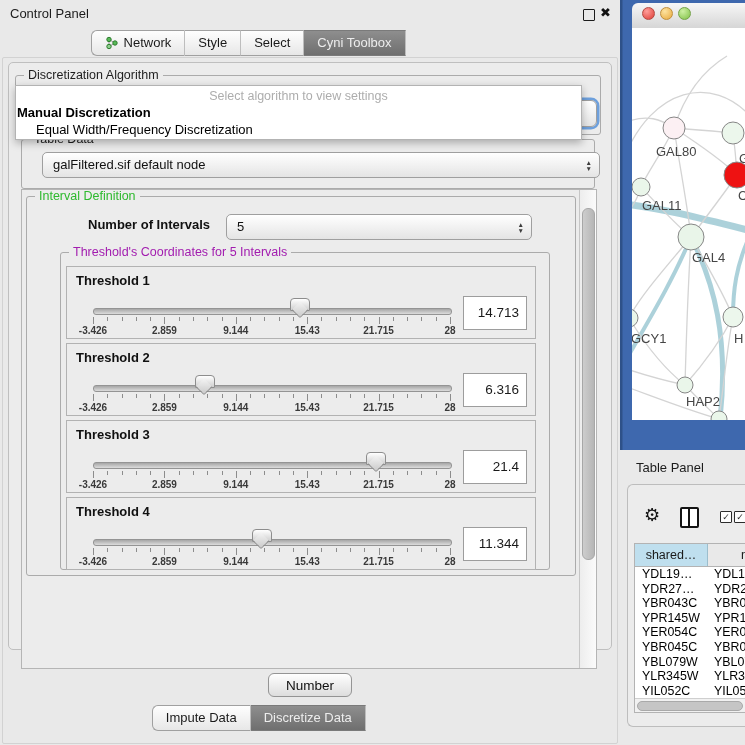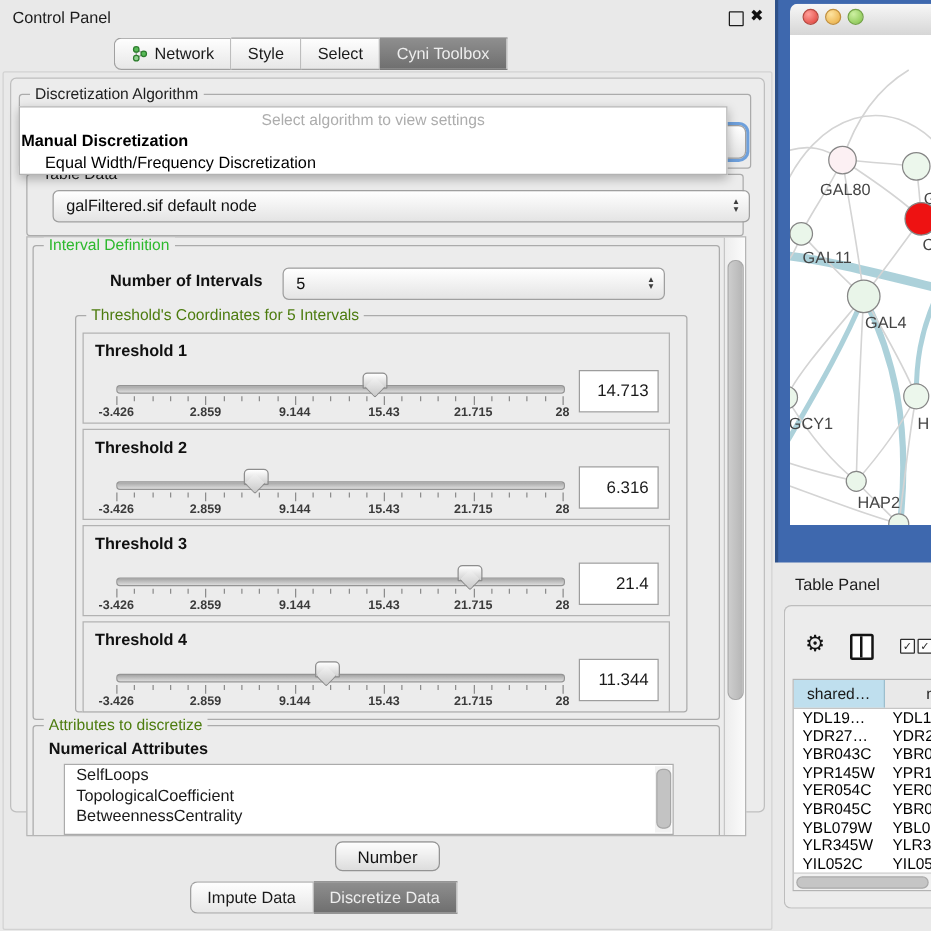--- a/index.html
+++ b/index.html
@@ -21,21 +21,21 @@
   .tab:first-child{border-left:1px solid #a0a0a0;border-radius:6px 0 0 6px;}
   .tab:last-child{border-right:1px solid #a0a0a0;border-radius:0 6px 6px 0;margin-top:40px;}
   .tab.sel{background:linear-gradient(#8e8e8e,#6f6f6f);color:#ededed;border-top-color:#7a7a7a;border-bottom-color:#7a7a7a;}
   .tabicon{display:inline-flex;}
 
   
   .main-panel{position:absolute;left:8px;top:62px;width:604px;height:588px;background:#ececec;border:1px solid #bfbfbf;border-radius:5px;box-sizing:border-box;}
   .group{position:absolute;border:1px solid #ababab;border-radius:3px;}
   .gtitle{position:absolute;top:-8px;left:8px;background:#ececec;padding:0 4px;font-size:12.5px;line-height:15px;color:#1e1e1e;white-space:nowrap;}
   .gtitle.green{color:#2db92d;}
-  .gtitle.blue{color:#4d7c0f;}
+  .gtitle.blue{color:#a21caf;}
 
   .algo-group{left:6px;top:12px;width:584px;height:58px;}
   .combo{position:absolute;height:26px;border:1px solid #9f9f9f;border-radius:5px;background:linear-gradient(#ffffff,#e4e4e4);box-sizing:border-box;font-size:13px;color:#111;}
   .combo .cval{position:absolute;left:10px;top:4px;white-space:nowrap;}
   .stepper{position:absolute;right:7px;top:50%;transform:translateY(-50%);display:flex;flex-direction:column;align-items:center;font-size:6.5px;line-height:5.5px;color:#3c3c3c;}
   .combo-frag{left:548px;top:37px;width:40px;height:27px;border-radius:6px;box-shadow:0 0 0 2.5px rgba(96,152,218,.9);z-index:2;}
 
   .popup{position:absolute;left:6px;top:22px;width:565px;height:53px;background:#fff;border:1px solid #b3b3b3;box-shadow:0 3px 8px rgba(0,0,0,.28);z-index:10;}
   .pop-header{position:absolute;left:0;top:3px;width:100%;text-align:center;font-size:12.5px;color:#adadad;}
   .pop-item1{position:absolute;left:1px;top:19px;font-size:13px;font-weight:bold;color:#000;}
@@ -330,34 +330,20 @@
               <div class="tlab" style="left: 97.4px;">2.859</div>
               <div class="tlab" style="left: 168.8px;">9.144</div>
               <div class="tlab" style="left: 240.2px;">15.43</div>
               <div class="tlab" style="left: 311.6px;">21.715</div>
               <div class="tlab" style="left: 383px;">28</div>
               <div class="handle" style="left: 184.788px;"></div>
               <div class="vfield">11.344</div>
             </div>
           </div>
 
-        <div class="group attr-group">
-          <span class="gtitle blue">Attributes to discretize</span>
-          <span class="num-attr">Numerical Attributes</span>
-          <div class="attr-list">
-            <div id="attr-items">
-                <div class="litem">SelfLoops</div>
-                <div class="litem">TopologicalCoefficient</div>
-                <div class="litem">BetweennessCentrality</div>
-              </div>
-            <div class="lscroll">
-                <div class="lthumb"></div>
-              </div>
-          </div>
-        </div>
 
         <div class="vscroll">
           <div class="vthumb"></div>
         </div>
       </div>
 
       <button class="apply-btn">Number</button>
       <div class="tabbar bottom" id="bottom-tabs">
           <div class="tab">
             <span>Impute Data</span>

